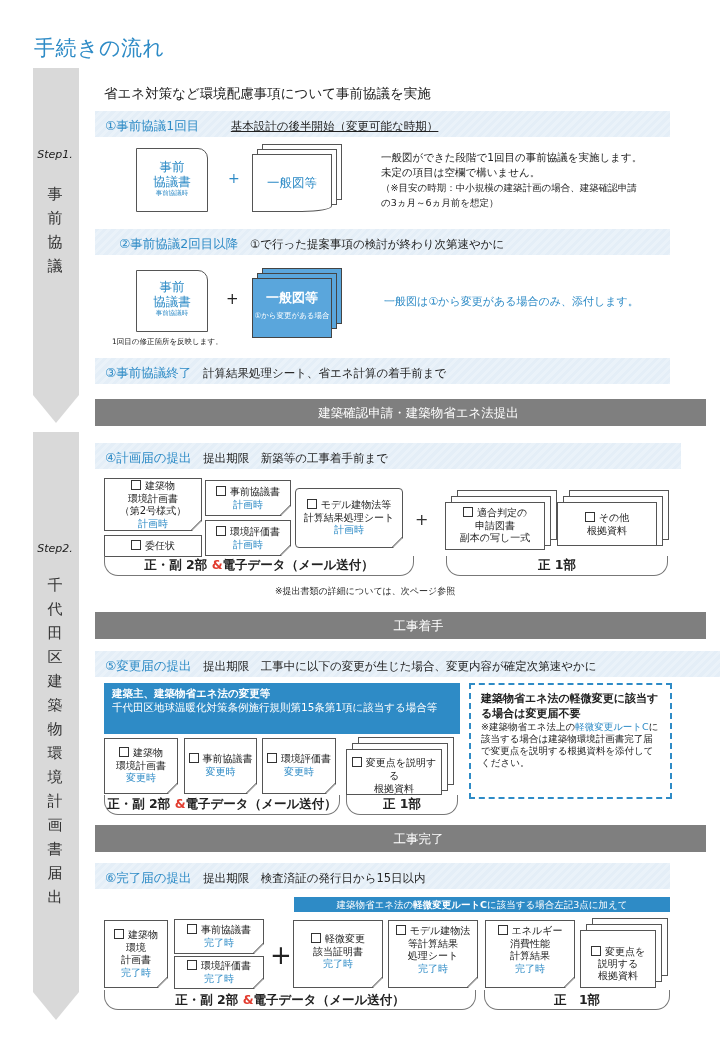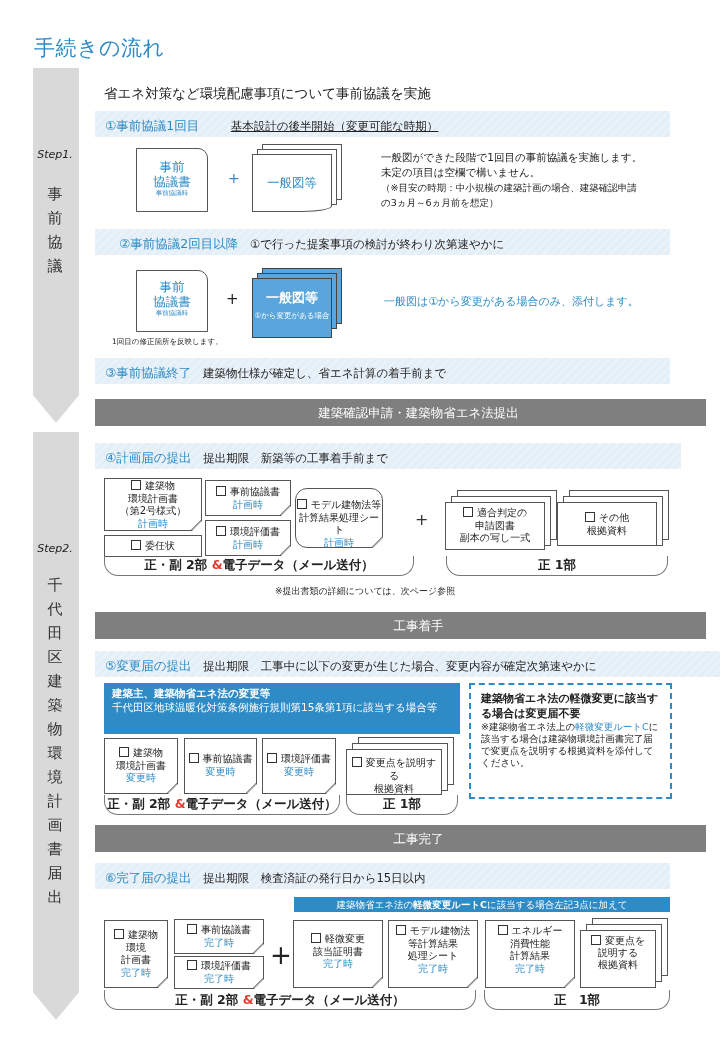--- a/index.html
+++ b/index.html
@@ -111,21 +111,21 @@
   <div class="pg" style="left:0;top:10px;width:80px;height:60px;background:#5aa6dc;border-color:#444;text-align:center;color:#fff;">
     <div style="font-size:13px;margin-top:10px;font-weight:bold;">一般図等</div>
     <div style="font-size:7.5px;margin-top:4px;">①から変更がある場合</div>
   </div>
 </div>
 <div class="abs note" style="left:112px;top:337px;font-size:7.5px;">1回目の修正箇所を反映します。</div>
 <div class="abs blue" style="left:384px;top:294px;font-size:11px;">一般図は①から変更がある場合のみ、添付します。</div>
 
 <div class="abs stripe" style="left:95px;top:358px;width:575px;">
   <span class="lead">③事前協議終了</span>
-  <span>建築物仕様が確定し、省エネ計算の着手前まで</span>
+  <span>計算結果処理シート、省エネ計算の着手前まで</span>
 </div>
 
 <div class="abs grey-bar" style="left:95px;top:399px;width:575px;">建築確認申請・建築物省エネ法提出</div>
 
 <div class="abs stripe" style="left:95px;top:443px;width:586px;">
   <span class="lead">④計画届の提出</span>
   <span>提出期限　新築等の工事着手前まで</span>
 </div>
 
 <div class="abs doc fold" style="left:104px;top:478px;width:98px;height:53px;padding-top:1px;border-radius:0;">
@@ -138,21 +138,21 @@
   <span class="sq"></span><span>委任状</span>
 </div>
 <div class="abs doc fold" style="left:205px;top:480px;width:86px;height:36px;padding-top:5px;border-radius:0;">
   <div><span class="sq"></span><span>事前協議書</span></div>
   <div class="blue">計画時</div>
 </div>
 <div class="abs doc fold" style="left:205px;top:520px;width:86px;height:36px;padding-top:5px;border-radius:0;">
   <div><span class="sq"></span><span>環境評価書</span></div>
   <div class="blue">計画時</div>
 </div>
-<div class="abs doc fold" style="left:295px;top:488px;width:88px;height:60px;padding-top:10px;border-radius:12px;">
+<div class="abs doc fold" style="left:295px;top:488px;width:108px;height:60px;padding-top:10px;border-radius:4px;">
   <div><span class="sq"></span><span>モデル建物法等</span></div>
   <div>計算結果処理シート</div>
   <div class="blue">計画時</div>
 </div>
 <div class="abs plus" style="left:415px;top:510px;">+</div>
 
 <div class="stack" style="left:445px;top:490px;width:115px;height:60px;">
   <div class="pg" style="left:12px;top:0;width:100px;height:50px;"></div>
   <div class="pg" style="left:6px;top:6px;width:100px;height:50px;"></div>
   <div class="pg" style="left:0;top:12px;width:100px;height:48px;text-align:center;font-size:10px;line-height:12.5px;padding-top:4px;">
@@ -267,21 +267,21 @@
 </div>
 <div class="abs doc fold" style="left:485px;top:920px;width:90px;height:68px;padding-top:4px;border-radius:0;">
   <div><span class="sq"></span><span>エネルギー</span></div>
   <div>消費性能</div>
   <div>計算結果</div>
   <div class="blue">完了時</div>
 </div>
 <div class="stack" style="left:580px;top:918px;width:90px;height:72px;">
   <div class="pg" style="left:12px;top:0;width:76px;height:58px;"></div>
   <div class="pg" style="left:6px;top:6px;width:76px;height:58px;"></div>
-  <div class="pg" style="left:0;top:12px;width:76px;height:58px;text-align:center;font-size:10px;line-height:12px;padding-top:4px;">
+  <div class="pg" style="left:0;top:12px;width:76px;height:58px;text-align:center;font-size:10px;line-height:12px;padding-top:15px;">
     <div><span class="sq"></span><span>変更点を</span></div>
     <div>説明する</div>
     <div>根拠資料</div>
   </div>
 </div>
 
 <div class="abs brace" style="left:104px;top:990px;width:372px;height:20px;line-height:20px;">
   <span>正・副 2部</span>
   <span class="amp">&amp;</span><span>電子データ（メール送付）</span>
 </div>

